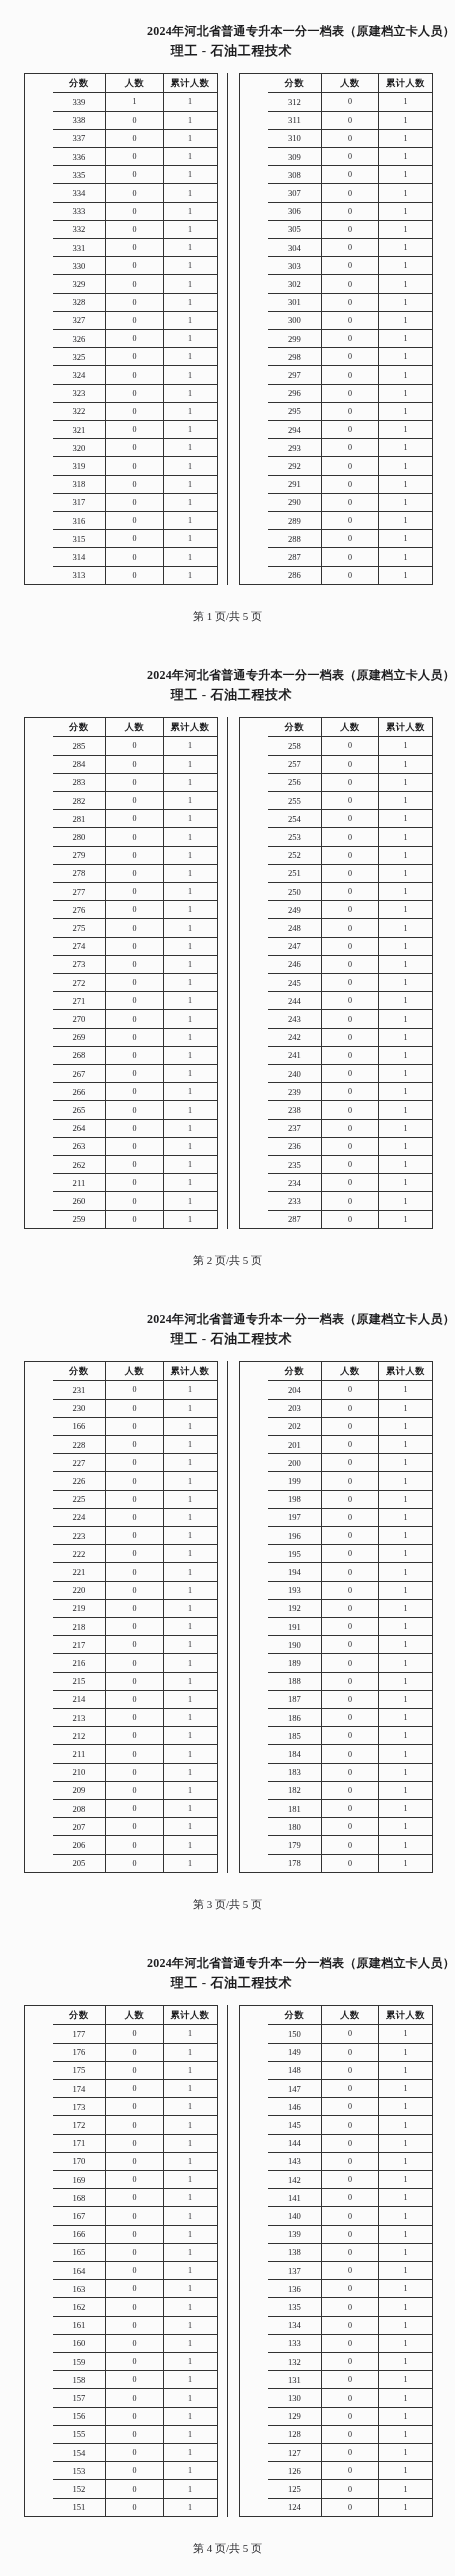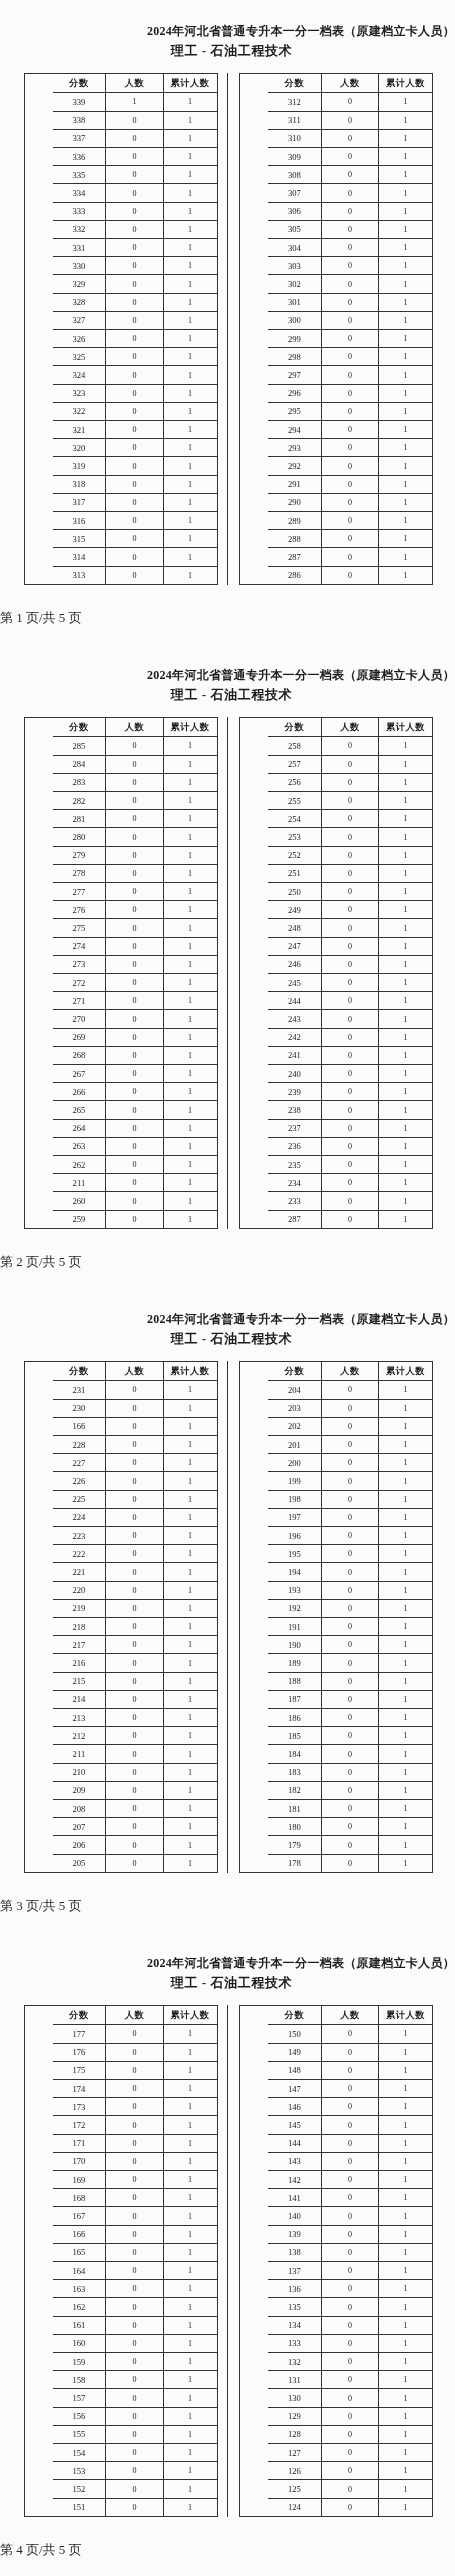--- a/index.html
+++ b/index.html
@@ -89,22 +89,22 @@
     font-size: 9.2px;
     font-weight: bold;
     color: #1b1b1d;
     letter-spacing: 0.6px;
   }
   .footer {
     position: absolute;
     top: 609px;
     left: 0;
     width: 100%;
-    text-align: left;
-    font-size: 13px;
+    text-align: center;
+    font-size: 11px;
     color: #2a2a2e;
   }
 </style>
 </head>
 <body>
 
 <div id="pages">
     <section class="page">
     <h1 class="title">2024年河北省普通专升本一分一档表（原建档立卡人员）</h1>
     <h2 class="subtitle">理工 - 石油工程技术</h2>

